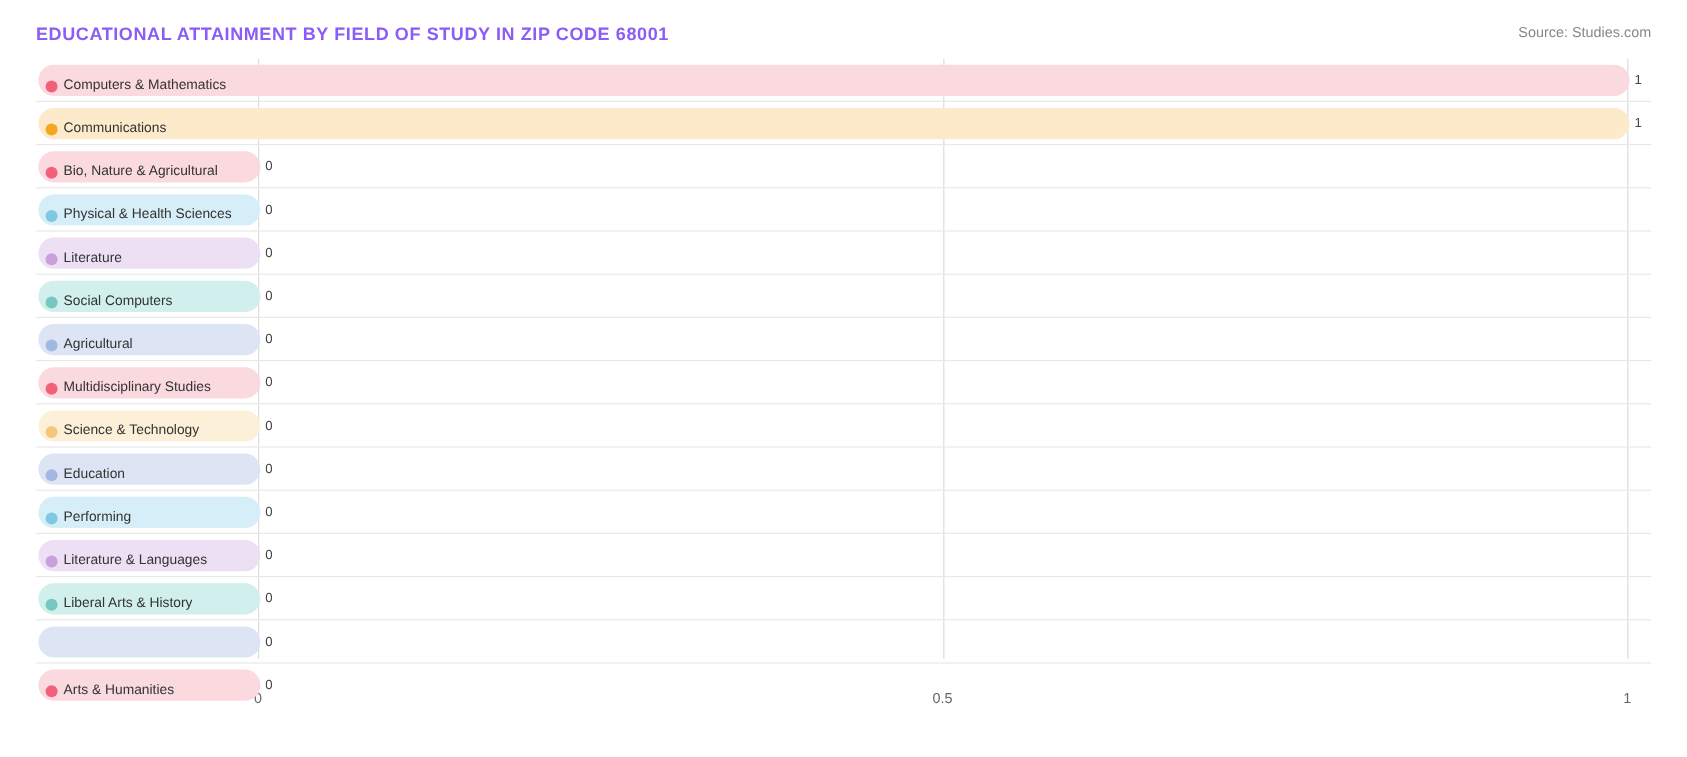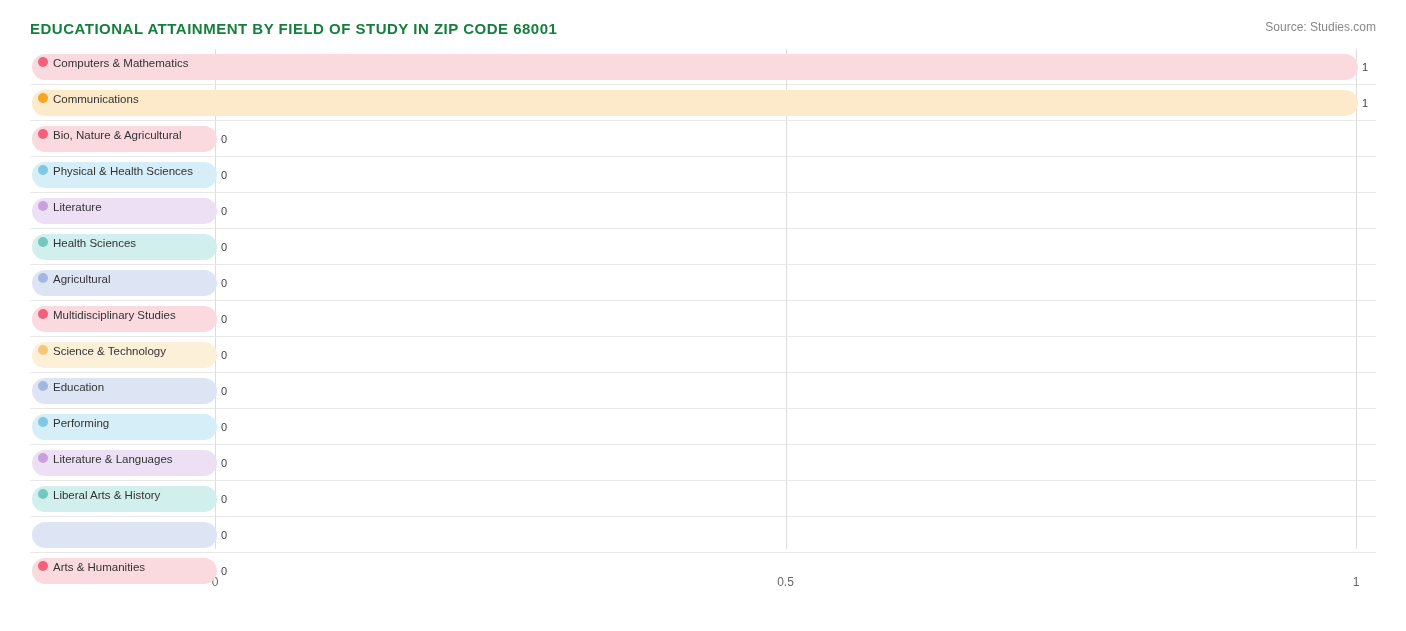--- a/index.html
+++ b/index.html
@@ -18,21 +18,21 @@
     }
     .header-row {
       display: flex;
       justify-content: space-between;
       align-items: flex-start;
       margin-bottom: 12px;
     }
     .chart-title {
       font-size: 15px;
       font-weight: bold;
-      color: #15803d;
+      color: #8b5cf6;
       letter-spacing: 0.5px;
     }
     .source-text {
       font-size: 12px;
       color: #888;
     }
     .chart-area {
       display: flex;
       width: 100%;
       height: 530px;
@@ -73,21 +73,21 @@
       height: 36px;
       margin-bottom: 0px;
       border-bottom: 1px solid #e8e8e8;
       position: relative;
     }
     .bar-row:last-child {
       border-bottom: none;
     }
     .bar-label-pill {
       display: inline-flex;
-      align-items: flex-start;
+      align-items: flex-end;
       border-radius: 20px;
       padding: 3px 10px 3px 6px;
       font-size: 11.5px;
       font-weight: 500;
       color: #333;
       min-width: 0;
       white-space: nowrap;
       position: absolute;
       left: 2px;
       top: 50%;
@@ -189,21 +189,21 @@
             <div class="bar-label-pill">
               <div class="pill-dot" style="background: rgb(201, 160, 220);"></div>
               <span>Literature</span>
             </div>
             <div class="bar-value-label" style="left: 191px;">0</div>
           </div>
           <div class="bar-row">
             <div class="bar-track" style="width: 185px; background: rgb(208, 239, 237);"></div>
             <div class="bar-label-pill">
               <div class="pill-dot" style="background: rgb(116, 200, 192);"></div>
-              <span>Health Sciences</span>
+              <span>Social Computers</span>
             </div>
             <div class="bar-value-label" style="left: 191px;">0</div>
           </div>
           <div class="bar-row">
             <div class="bar-track" style="width: 185px; background: rgb(221, 229, 245);"></div>
             <div class="bar-label-pill">
               <div class="pill-dot" style="background: rgb(163, 184, 224);"></div>
               <span>Agricultural</span>
             </div>
             <div class="bar-value-label" style="left: 191px;">0</div>

